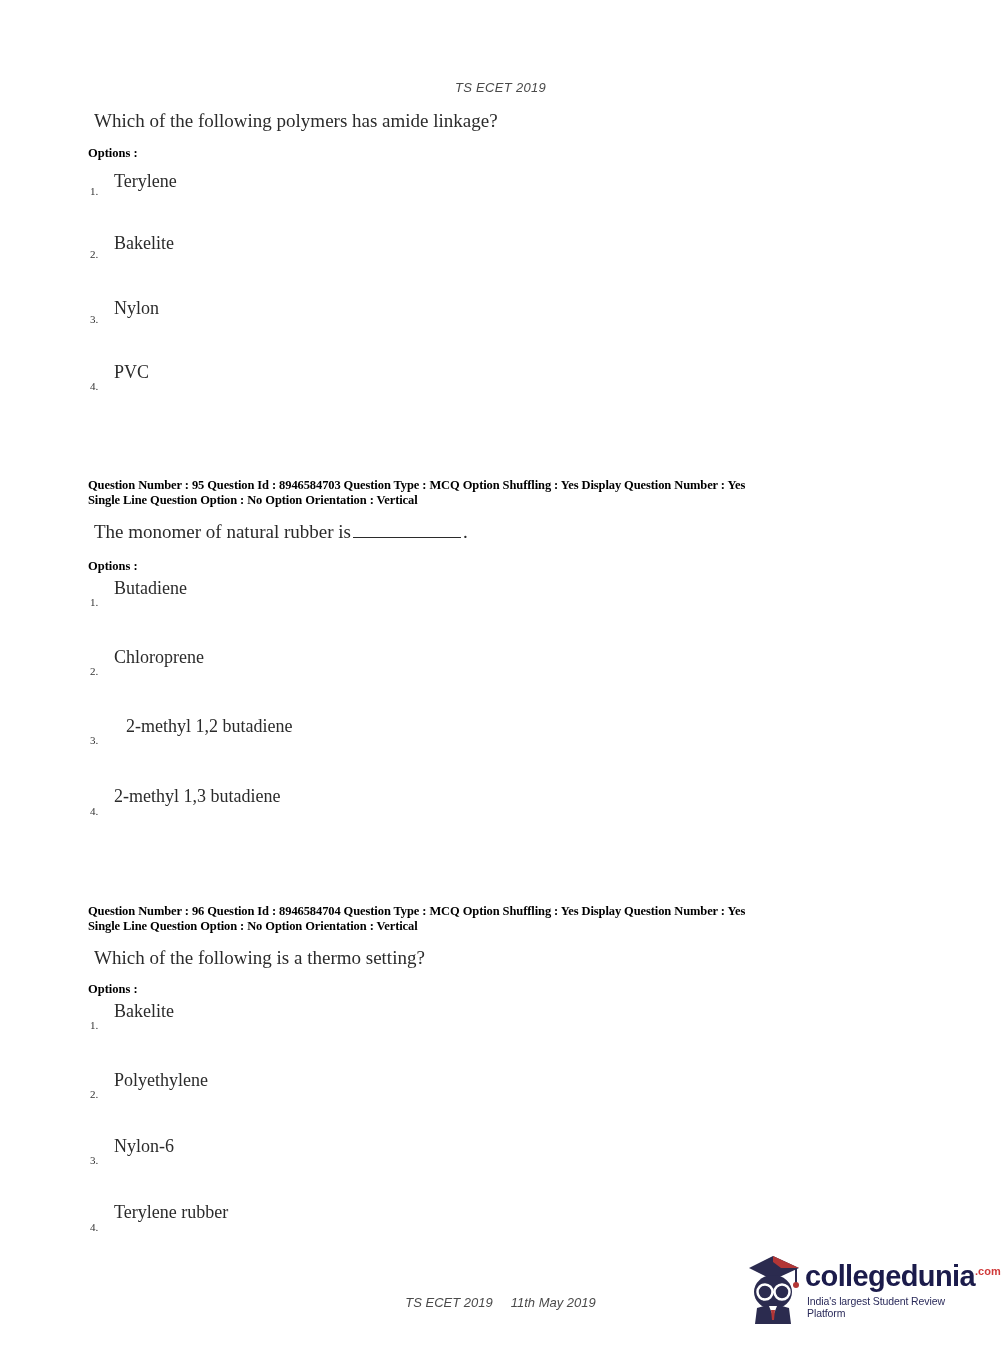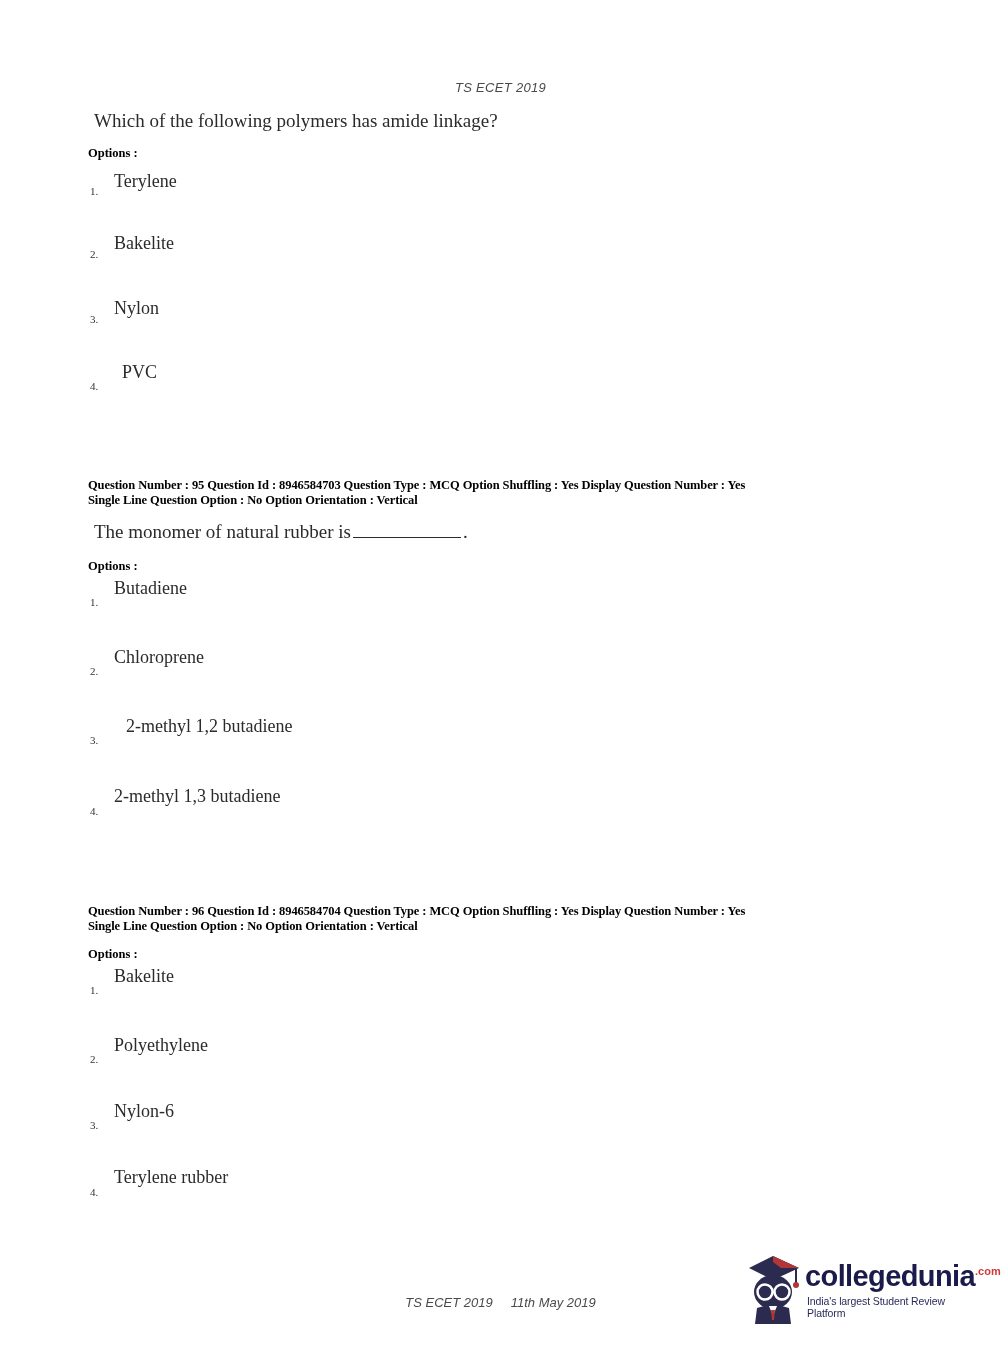--- a/index.html
+++ b/index.html
@@ -160,21 +160,21 @@
       <div class="option-row" style="min-height:64px;">
         <span class="option-num" style="top:22px;">2.</span>
         <span class="option-text" style="position:absolute; left:26px; top:7px;">Bakelite</span>
       </div>
       <div class="option-row" style="min-height:64px;">
         <span class="option-num" style="top:23px;">3.</span>
         <span class="option-text" style="position:absolute; left:26px; top:8px;">Nylon</span>
       </div>
       <div class="option-row" style="min-height:64px;">
         <span class="option-num" style="top:26px;">4.</span>
-        <span class="option-text" style="position:absolute; left:34px; top:8px;">PVC</span>
+        <span class="option-text" style="position:absolute; left:26px; top:8px;">PVC</span>
       </div>
     </div>
 
     <div class="gap-after-options" style="height:60px;"></div>
 
     <div class="q-block">
       <div class="qmeta">
         <span>Question Number : 95  Question Id : 8946584703  Question Type : MCQ  Option Shuffling : Yes  Display Question Number : Yes</span>
         <span class="line2">Single Line Question Option : No  Option Orientation : Vertical</span>
       </div>
@@ -201,20 +201,21 @@
       </div>
     </div>
 
     <div class="gap-after-options" style="height:56px;"></div>
 
     <div class="q-block">
       <div class="qmeta">
         <span>Question Number : 96  Question Id : 8946584704  Question Type : MCQ  Option Shuffling : Yes  Display Question Number : Yes</span>
         <span class="line2">Single Line Question Option : No  Option Orientation : Vertical</span>
       </div>
+      <div class="qtext" style="margin-top:6px;">Which of the following is a thermo setting?</div>
       <div class="options-label" style="margin-top:12px;">Options :</div>
 
       <div class="option-row" style="min-height:66px;">
         <span class="option-num" style="top:20px;">1.</span>
         <span class="option-text" style="position:absolute; left:26px; top:2px;">Bakelite</span>
       </div>
       <div class="option-row" style="min-height:66px;">
         <span class="option-num" style="top:23px;">2.</span>
         <span class="option-text" style="position:absolute; left:26px; top:5px;">Polyethylene</span>
       </div>

